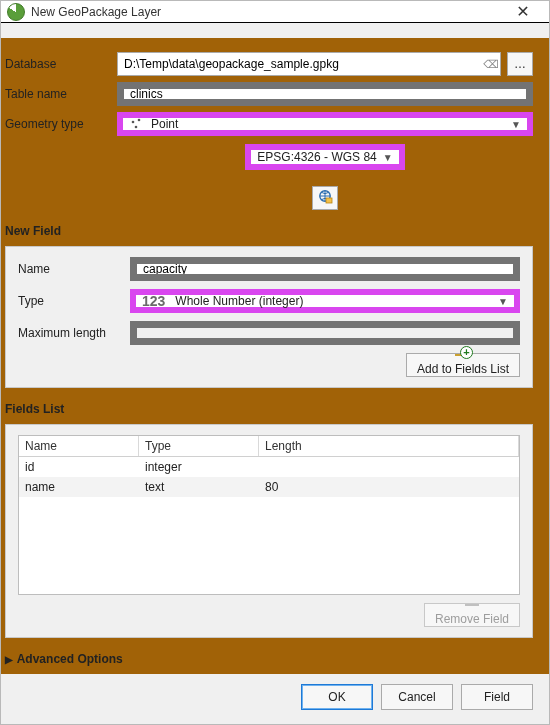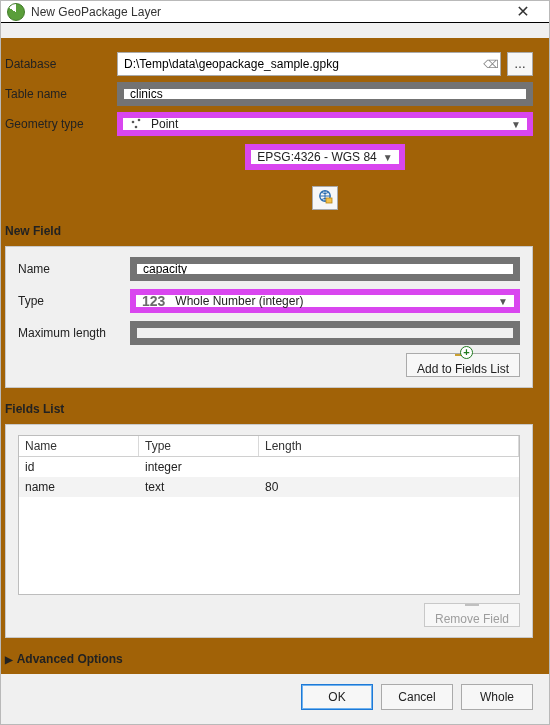--- a/index.html
+++ b/index.html
@@ -238,17 +238,17 @@
   </div>
 
   <div class="footer">
     <div class="btn primary">
         <span>OK</span>
       </div>
     <div class="btn">
         <span>Cancel</span>
       </div>
     <div class="btn">
-        <span>Whole</span>
+        <span>Field</span>
       </div>
   </div>
 
 </div>
 
 </body></html>

